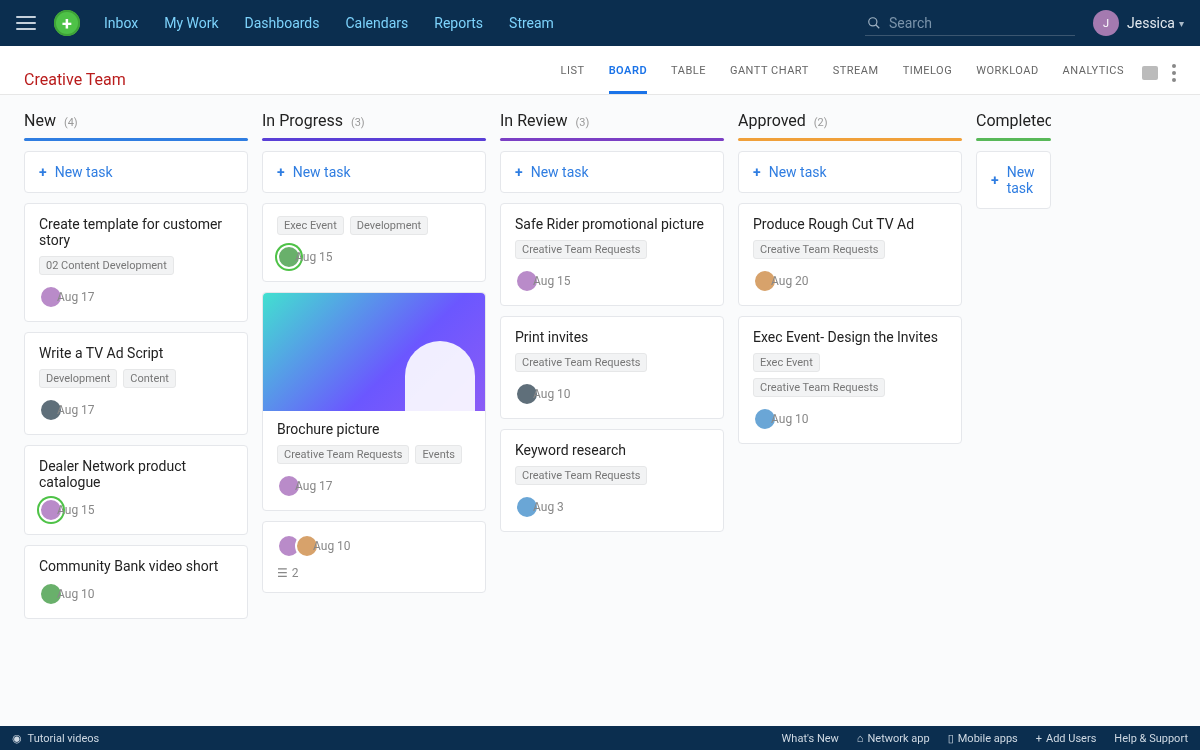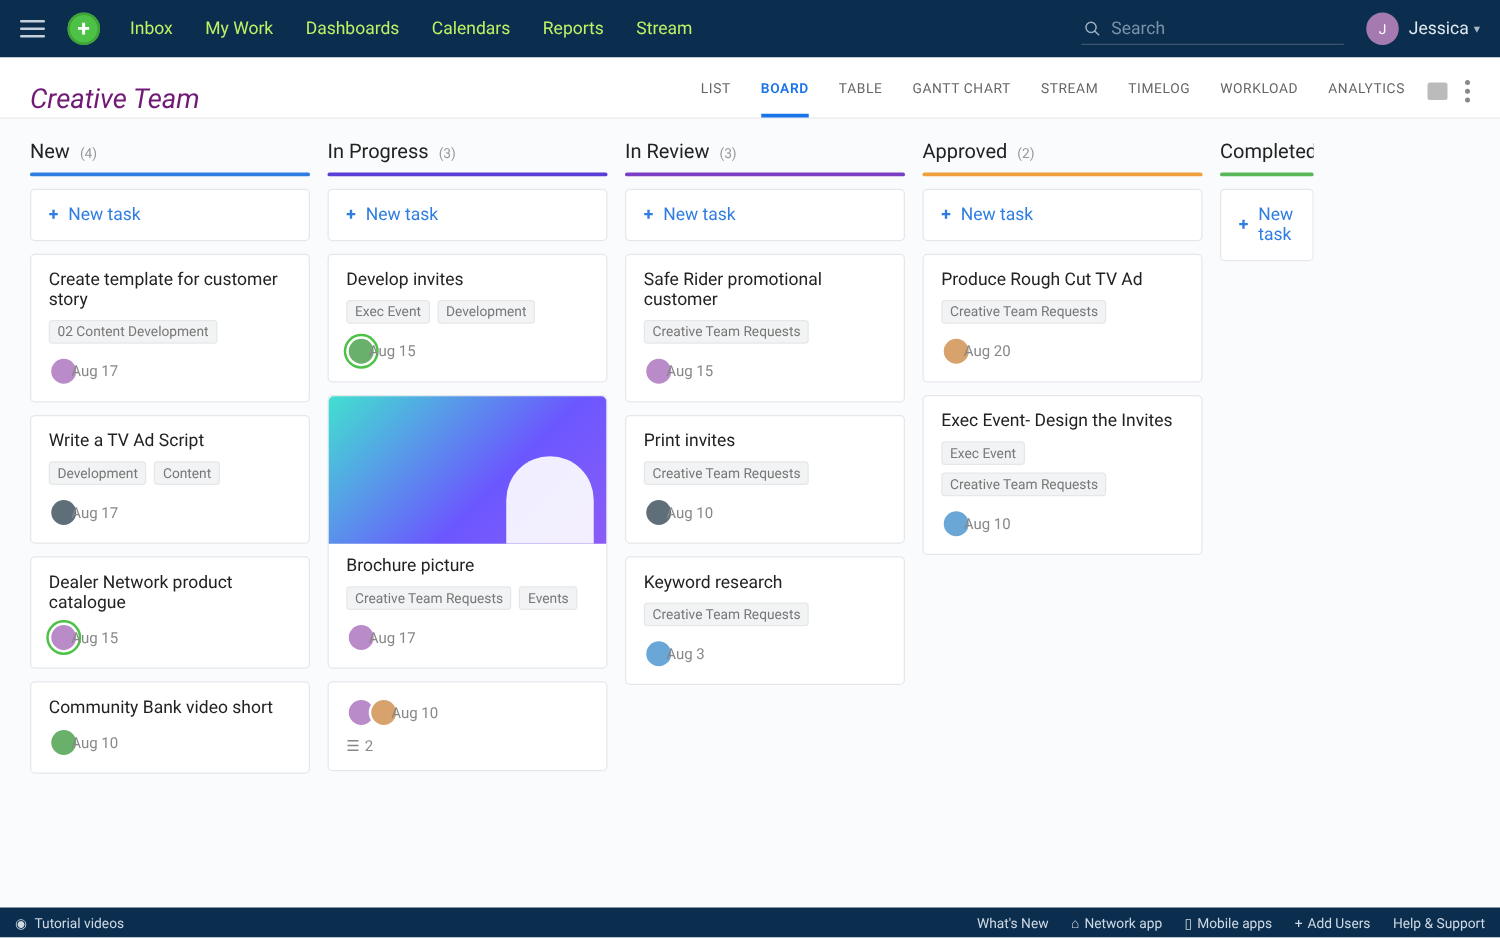--- a/index.html
+++ b/index.html
@@ -4,34 +4,34 @@
 <style>
   * { box-sizing: border-box; margin: 0; padding: 0; font-family: -apple-system, BlinkMacSystemFont, "Segoe UI", Roboto, Helvetica, Arial, sans-serif; }
   body { background: #f5f5f5; width: 1200px; height: 750px; overflow: hidden; position: relative; }
 
   
   .topnav { background: #0b2e4f; height: 46px; display: flex; align-items: center; padding: 0 16px; color: #c5d0db; font-size: 14px; }
   .hamburger { width: 20px; height: 14px; display: flex; flex-direction: column; justify-content: space-between; margin-right: 18px; cursor: pointer; }
   .hamburger span { height: 2px; background: #c5d0db; border-radius: 1px; }
   .add-btn { width: 26px; height: 26px; border-radius: 50%; background: #4ec247; display: flex; align-items: center; justify-content: center; color: #fff; font-size: 18px; font-weight: bold; margin-right: 24px; box-shadow: 0 0 0 2px #3fa338 inset; cursor: pointer; }
   .nav-links { display: flex; gap: 26px; }
-  .nav-links a { color: #bef264; text-decoration: none; cursor: pointer; }
+  .nav-links a { color: #7dd3fc; text-decoration: none; cursor: pointer; }
   .nav-spacer { flex: 1; }
   .search-wrap { display: flex; align-items: center; border-bottom: 1px solid #3b5670; padding: 4px 2px; width: 210px; margin-right: 18px; }
   .search-wrap svg { flex-shrink: 0; }
   .search-input { background: transparent; border: none; color: #c5d0db; margin-left: 8px; outline: none; font-size: 14px; width: 100%; }
   .search-input::placeholder { color: #7a93aa; }
   .user-area { display: flex; align-items: center; cursor: pointer; color: #e3e9ef; }
   .avatar-sm { width: 26px; height: 26px; border-radius: 50%; margin-right: 8px; display: flex; align-items: center; justify-content: center; font-size: 11px; color: #fff; background: #a47ab0; }
   .chev-down { margin-left: 4px; font-size: 10px; color: #aab9c7; }
 
   
   .page { background: #fff; margin-top: 0; }
   .page-hdr { display: flex; align-items: center; padding: 18px 24px 0; border-bottom: 1px solid #e7e7e7; }
-  .page-title { font-size: 22px; font-weight: 400; color: #701a75; flex: 1; font-style: italic; }
+  .page-title { font-size: 16px; font-weight: 400; color: #b91c1c; flex: 1; }
   .view-tabs { display: flex; gap: 24px; font-size: 11px; color: #666; letter-spacing: 0.5px; }
   .view-tabs .tab { padding-bottom: 14px; cursor: pointer; border-bottom: 3px solid transparent; }
   .view-tabs .tab.active { color: #1a73e8; border-bottom-color: #1a73e8; font-weight: 600; }
   .hdr-icons { display: flex; align-items: center; gap: 14px; margin-left: 18px; padding-bottom: 12px; }
   .folder-icon { width: 16px; height: 14px; background: #bbb; border-radius: 2px; cursor: pointer; }
   .dots-v { display: flex; flex-direction: column; gap: 3px; cursor: pointer; }
   .dots-v span { width: 4px; height: 4px; background: #888; border-radius: 50%; }
 
   .filterbar { display: flex; align-items: center; padding: 10px 24px; font-size: 12px; color: #888; border-bottom: 1px solid #eee; }
   .filterbar .show { margin-right: 12px; letter-spacing: 0.5px; }
@@ -195,21 +195,20 @@
       <div class="col-hdr">
         <span class="col-title">In Progress</span>
         <span class="col-count">(3)</span>
       </div>
       <div class="col-underline" style="background: rgb(90, 63, 214);"></div>
       <div class="newtask">
         <span class="plus">+</span>
         <span>New task</span>
       </div>
       <div class="card">
-        <div class="card-title">Develop invites</div>
         <div class="tags">
           <span class="tag">Exec Event</span>
           <span class="tag">Development</span>
         </div>
         <div class="card-ftr">
           <div class="avatars">
             <div class="av c3 green-ring"></div>
           </div>
           <div class="date">Aug 15</div>
         </div>
@@ -248,21 +247,21 @@
       <div class="col-hdr">
         <span class="col-title">In Review</span>
         <span class="col-count">(3)</span>
       </div>
       <div class="col-underline" style="background: rgb(123, 63, 196);"></div>
       <div class="newtask">
         <span class="plus">+</span>
         <span>New task</span>
       </div>
       <div class="card">
-        <div class="card-title">Safe Rider promotional customer</div>
+        <div class="card-title">Safe Rider promotional picture</div>
         <div class="tags">
           <span class="tag">Creative Team Requests</span>
         </div>
         <div class="card-ftr">
           <div class="avatars">
             <div class="av c1"></div>
           </div>
           <div class="date">Aug 15</div>
         </div>
       </div>

